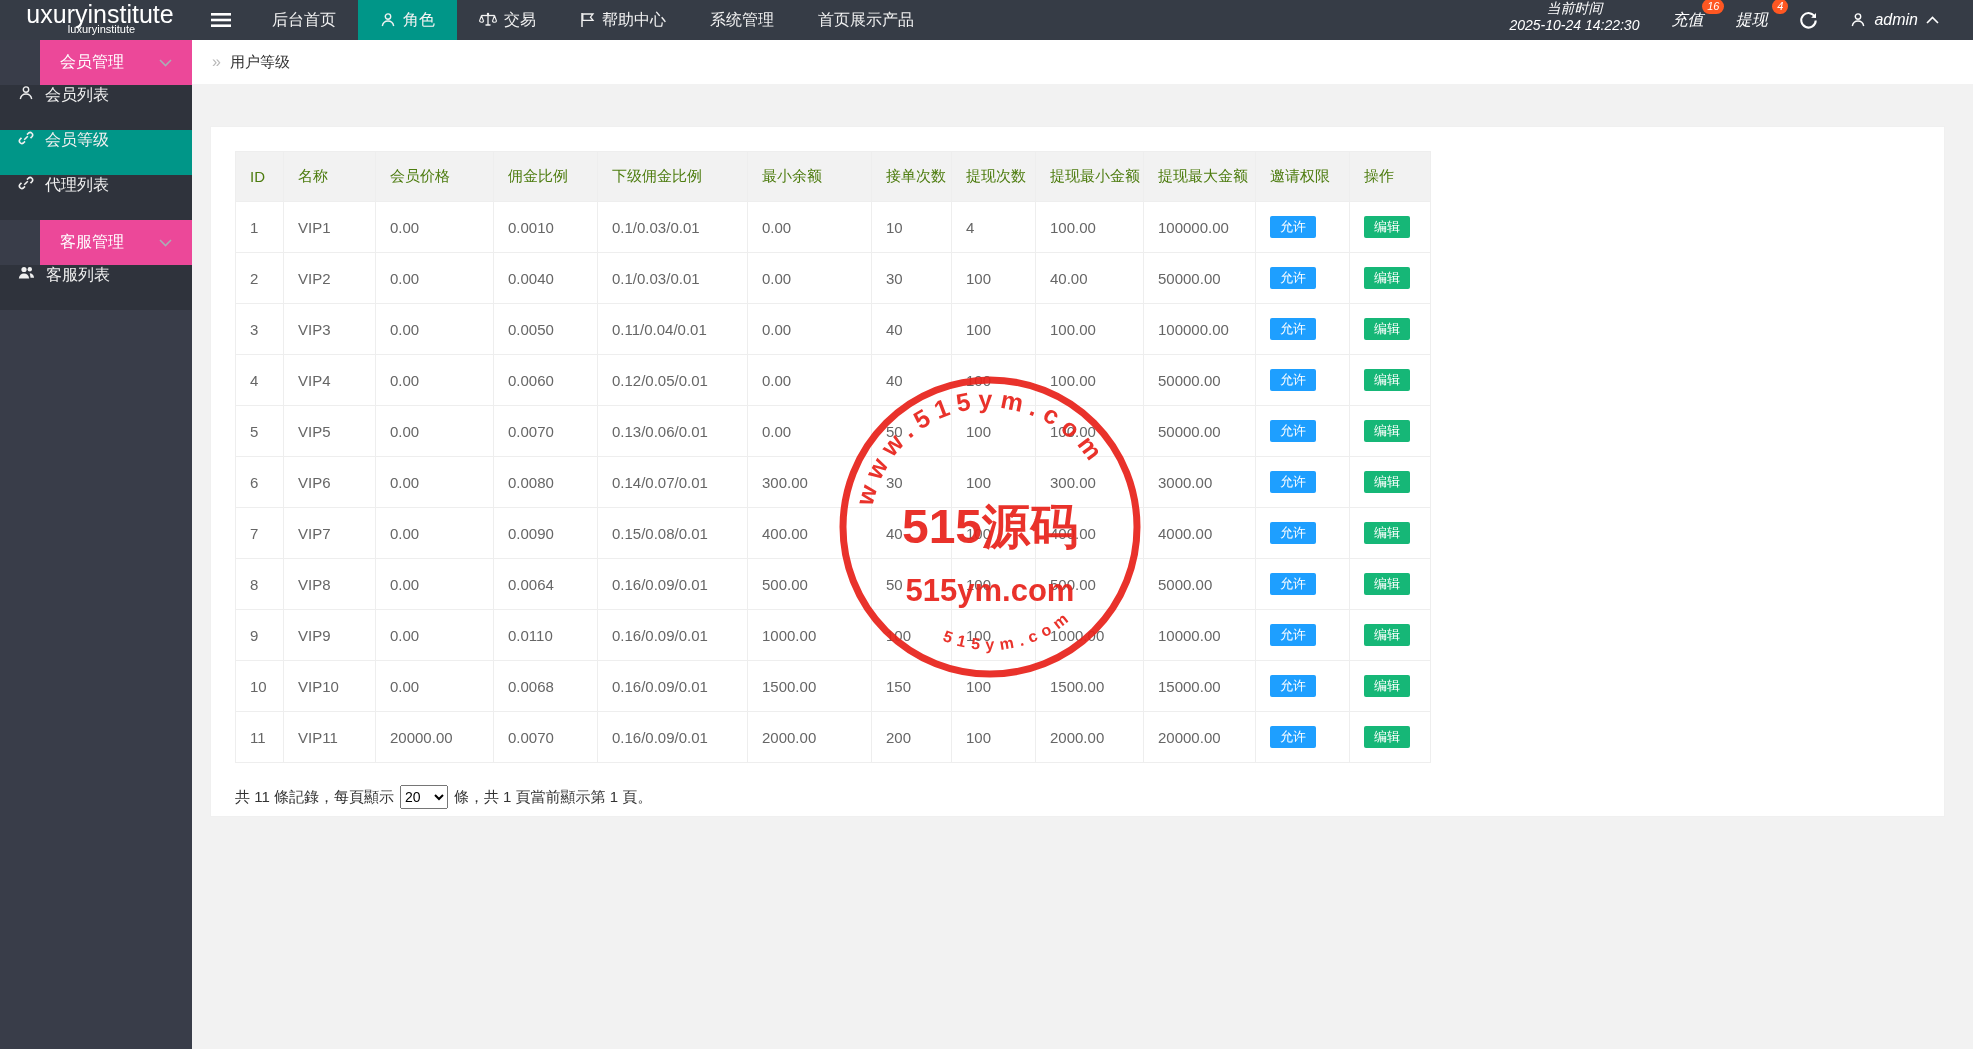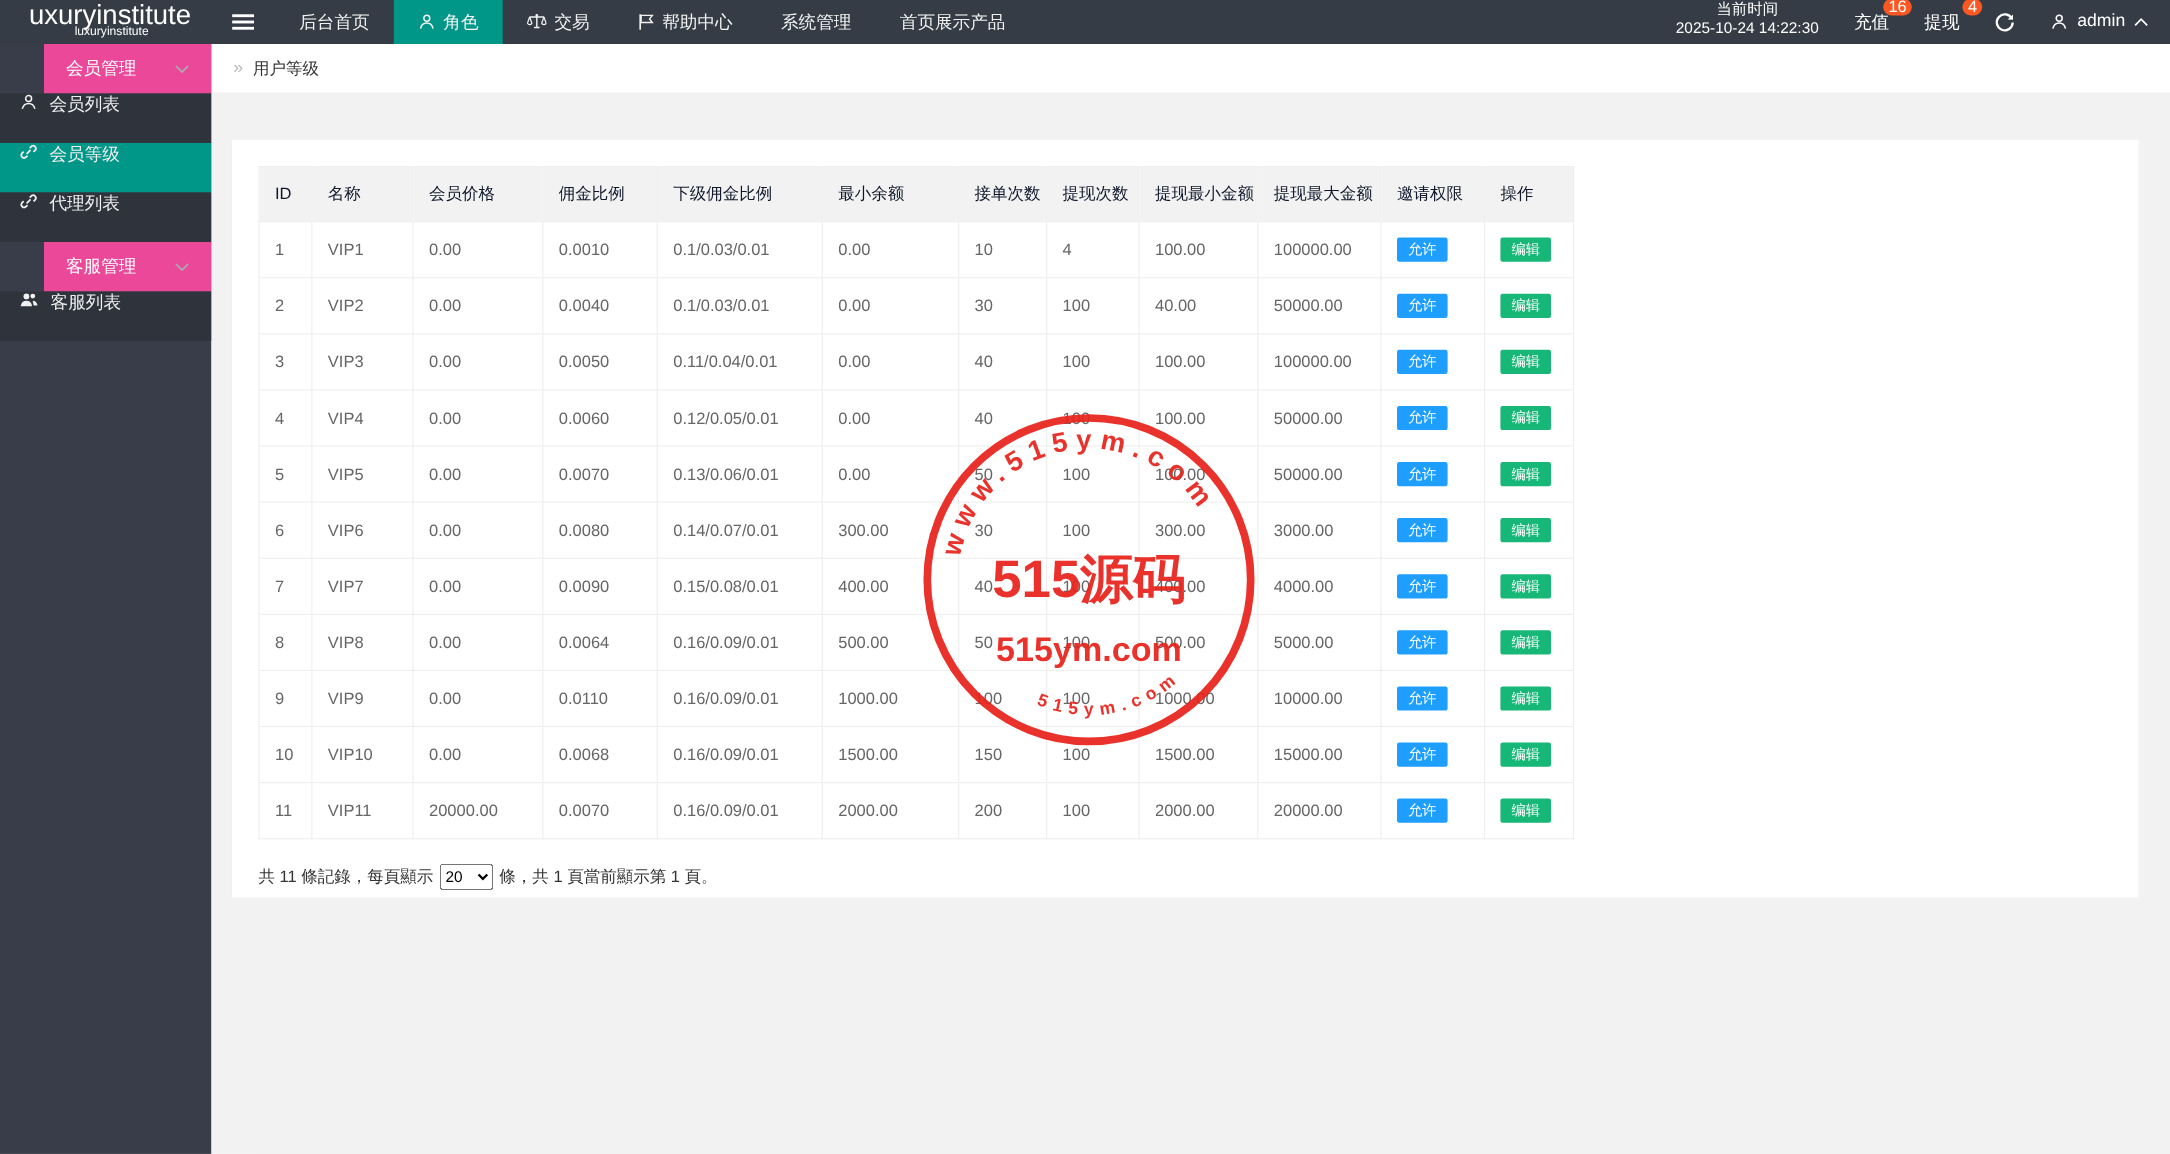--- a/index.html
+++ b/index.html
@@ -12,46 +12,46 @@
   .header { position:absolute; top:0; left:0; width:1973px; height:40px;
     background:#363c46; display:flex; align-items:stretch; color:#fff; z-index:30; }
   .logo { width:192px; display:flex; align-items:center; padding-left:8px;
     font-size:25px; color:#fff; white-space:nowrap; letter-spacing:0;flex-direction:column; }
   .logo sup { font-size:11px; margin-left:3px; transform:translateY(-6px); }
   .hamburger { width:58px; display:flex; align-items:center; justify-content:center; cursor:pointer; }
   .nav { display:flex; align-items:stretch; }
   .nav-item { display:flex; align-items:center; gap:7px; padding:0 22px;
     font-size:16px; color:#f2f2f2; cursor:pointer; }
   .nav-item.active { background:#009688; }
-  .header-right { margin-left:auto; display:flex; align-items:center; gap:32px; padding-right:20px; }
+  .header-right { margin-left:auto; display:flex; align-items:center; gap:32px; padding-right:34px;font-style:italic; }
   .time-block { text-align:center; font-size:14px; line-height:17px; margin-top:-7px; }
   .badge-wrap { position:relative; font-size:16px; cursor:pointer; }
   .badge { position:absolute; top:-11px; right:-21px; background:#ff5722; color:#fff;
-    font-size:15px; line-height:15px; padding:0 5px; border-radius:9px; }
+    font-size:11px; line-height:15px; padding:0 5px; border-radius:9px; }
   .refresh-btn { display:flex; align-items:center; cursor:pointer; }
   .admin-box { display:flex; align-items:center; gap:8px; font-size:16px; cursor:pointer; }
   
   .sidebar { position:absolute; top:40px; left:0; width:192px; bottom:0; background:#393d49; z-index:20; }
   .side-group { height:45px; display:flex; align-items:center; justify-content:space-between;
     padding:0 20px; color:#fff; font-size:16px; background:#ec4899; cursor:pointer;margin-left:40px; }
   .side-group .chev { color:#a9adb5; }
   .side-item { height:45px; display:flex; align-items:flex-start; gap:11px; padding:0 18px;
     color:#f0f0f0; font-size:16px; background:#2f333c; cursor:pointer; }
   .side-item.active { background:#009688; }
   
   .main { position:absolute; left:192px; top:40px; right:0; bottom:0; }
   .breadcrumb-bar { height:44px; background:#fff; display:flex; align-items:center;
     padding-left:20px; font-size:15px; color:#333; gap:9px; }
   .crumb-symbol { color:#b9b9b9; font-size:16px; }
   .card { margin:42px 0 0 18px; width:1735px; height:691px; background:#fff;
     border:1px solid #f0f0f0; padding:24px; }
   table { border-collapse:collapse; table-layout:fixed; width:1195px; font-size:15px; color:#666; }
   th, td { border:1px solid #eeeeee; padding:0 14px; text-align:left;
     font-weight:normal; white-space:nowrap; overflow:hidden; }
-  thead th { background:#f2f2f2; height:50px; color:#0f172a; }
+  thead th { background:#f2f2f2; height:50px; color:#4d7c0f; }
   tbody td { height:51px; background:#fff; }
   .btn { display:inline-block; font-size:13px; color:#fff; padding:4px 10px;
     border-radius:2px; border:none; cursor:pointer; line-height:1.1; }
   .btn-allow { background:#1E9FFF; }
   .btn-edit { background:#16b777; }
   .pagination { margin-top:22px; display:flex; align-items:center; gap:6px;
     font-size:15px; color:#333; }
   .pagination select { font-size:14px; height:24px; min-width:48px; }
   
   .watermark { position:absolute; left:834px; top:371px; width:312px; height:312px;

